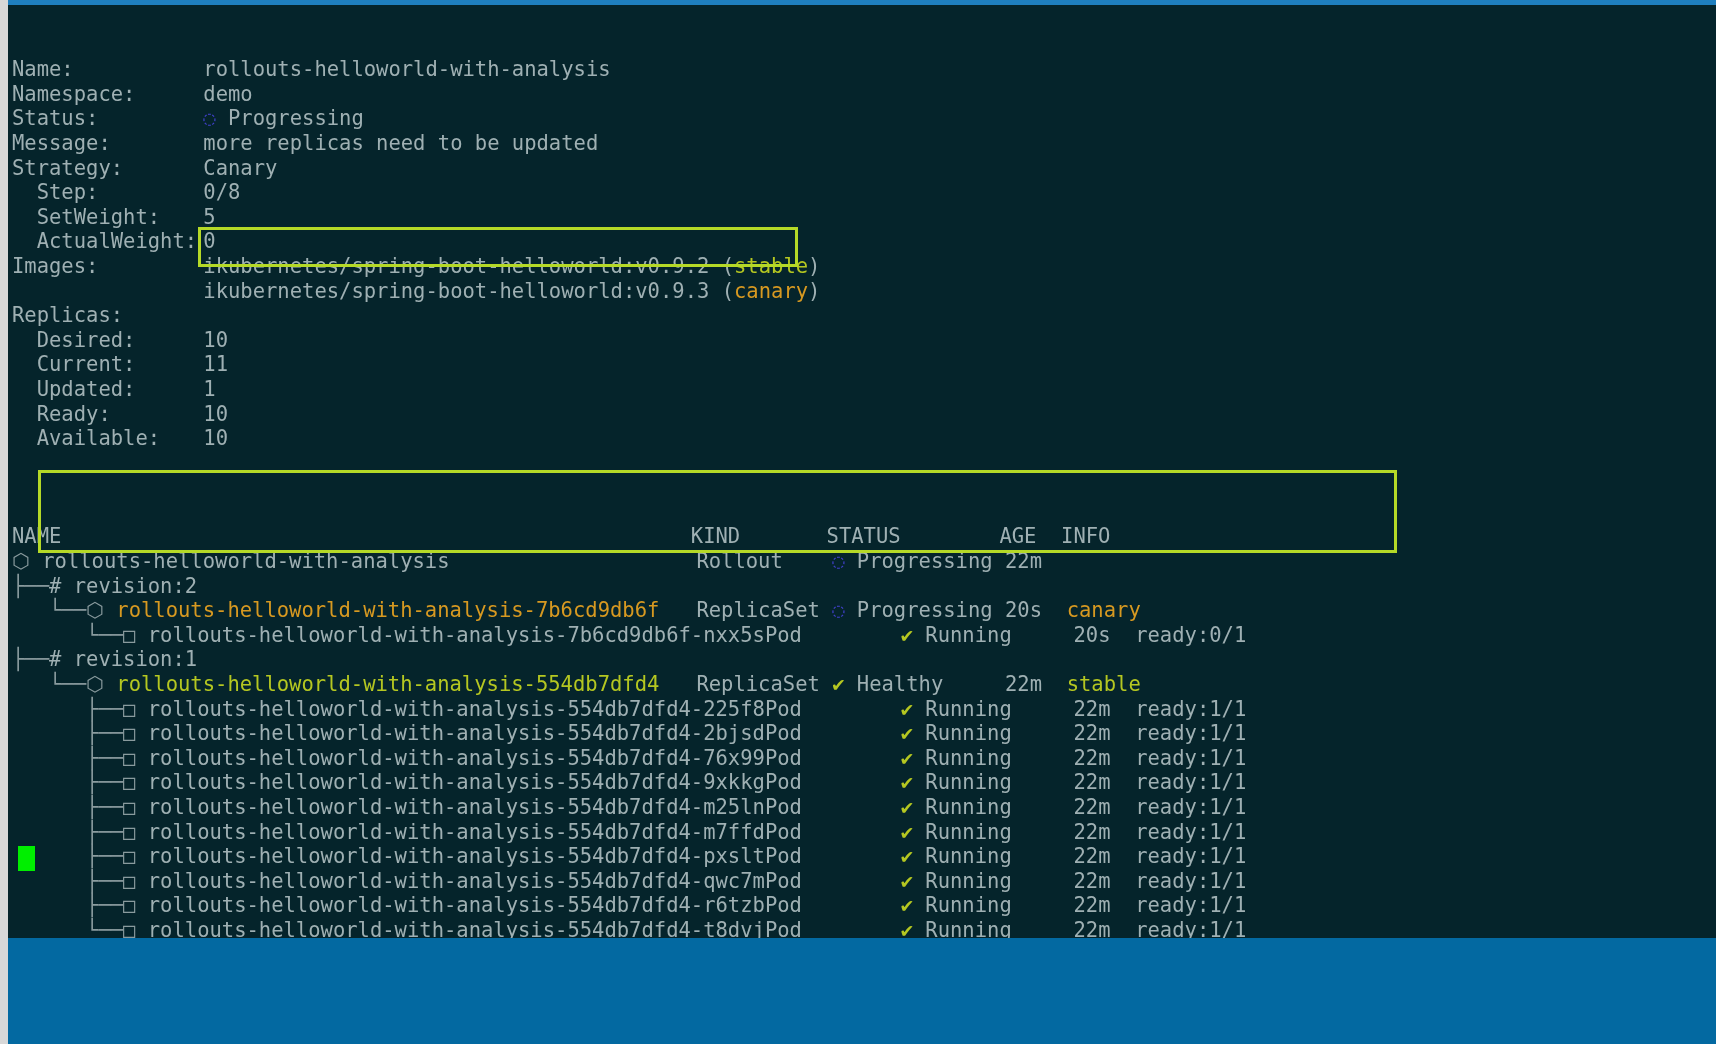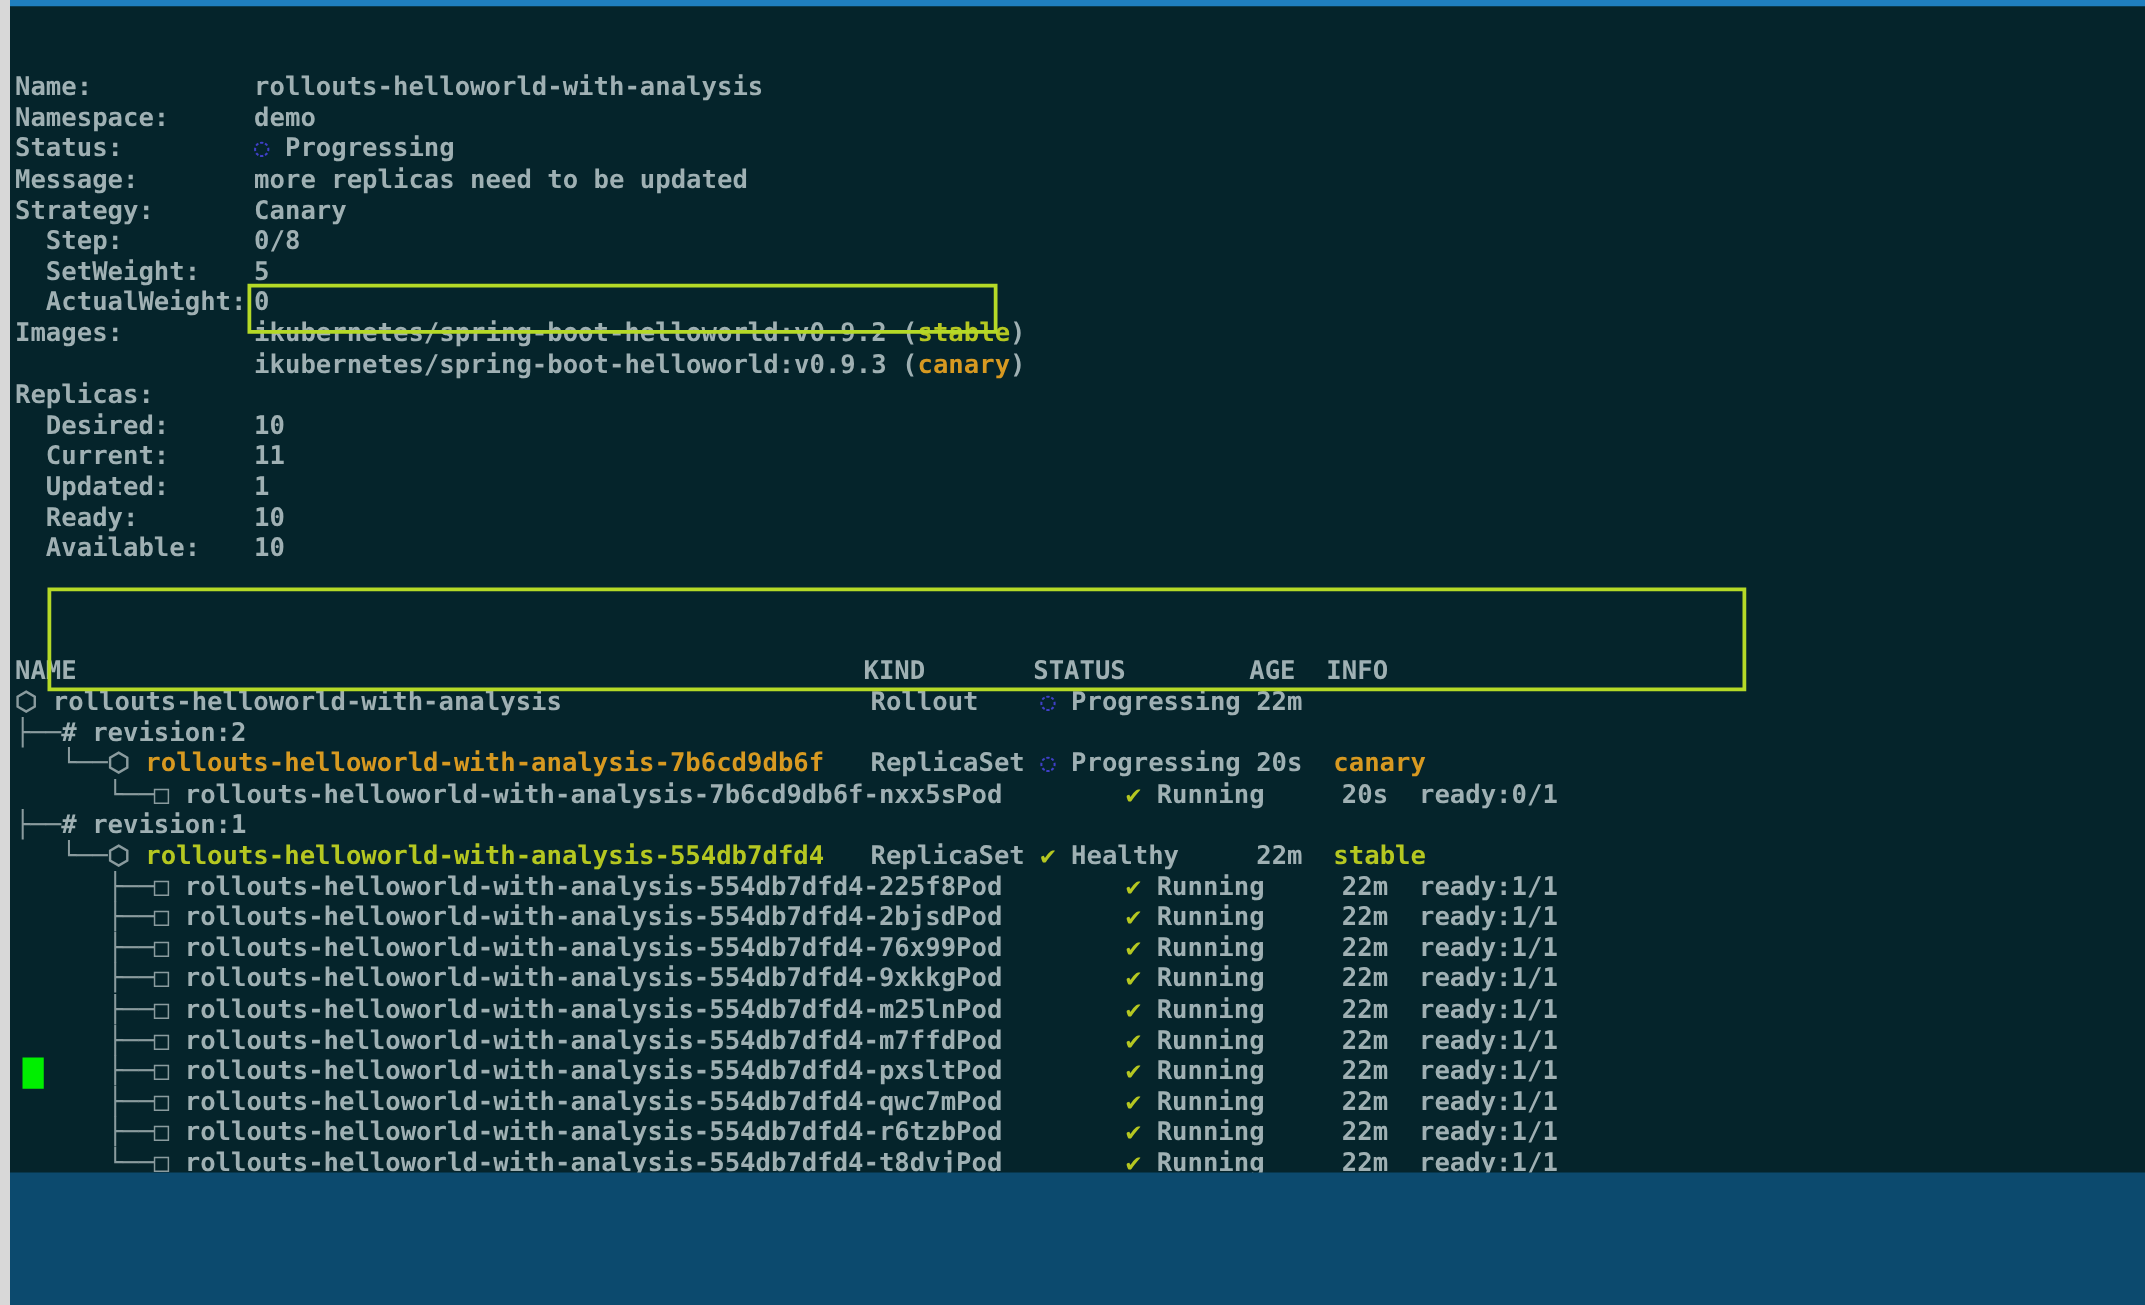--- a/index.html
+++ b/index.html
@@ -12,22 +12,21 @@
     height: 1044px;
     position: relative;
     overflow: hidden;
     font-family: "DejaVu Sans Mono", "Liberation Mono", monospace;
   }
 
   
   #page {
     position: absolute;
     inset: 0;
-    background: #0c4a6e;
-    font-weight: bold;
+    background: #0369a1;
   }
 
   #left-gutter {
     position: absolute;
     left: 0; top: 0;
     width: 8px; height: 1044px;
     background: #d8d8d8;
   }
 
   #terminal {

